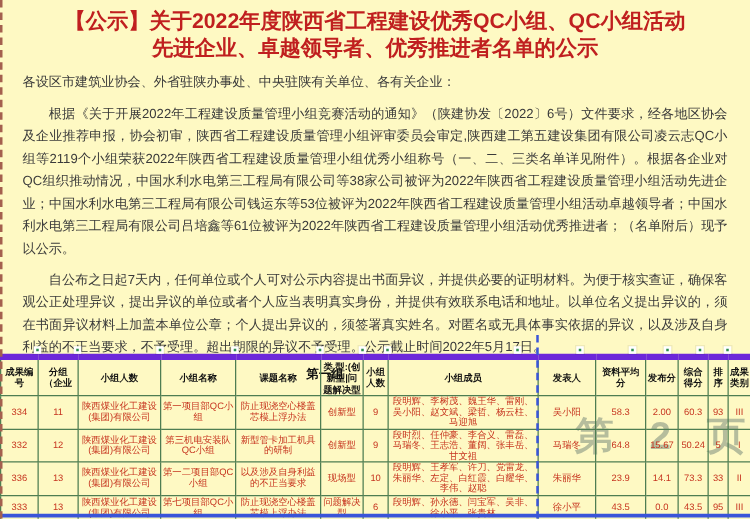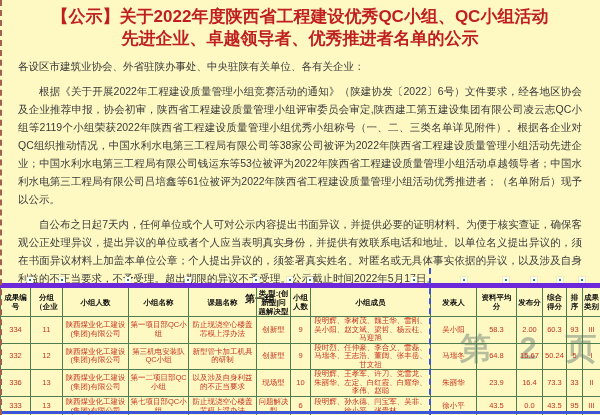--- a/index.html
+++ b/index.html
@@ -175,21 +175,21 @@
             <td>336</td>
             <td>13</td>
             <td class="unit">陕西煤业化工建设(集团)有限公司</td>
             <td class="team">第一二项目部QC小组</td>
             <td>以及涉及自身利益的不正当要求</td>
             <td>现场型</td>
             <td>10</td>
             <td>段明辉、王孝军、许刀、党雷龙、朱丽华、左定、白红霞、白耀华、李伟、赵聪</td>
             <td>朱丽华</td>
             <td>23.9</td>
-            <td>16.4</td>
+            <td>14.1</td>
             <td>73.3</td>
             <td>33</td>
             <td>II</td>
           </tr>
           <tr class="r4">
             <td>333</td>
             <td>13</td>
             <td class="unit">陕西煤业化工建设(集团)有限公司</td>
             <td class="team">第七项目部QC小组</td>
             <td>防止现浇空心楼盖芯模上浮办法</td>

